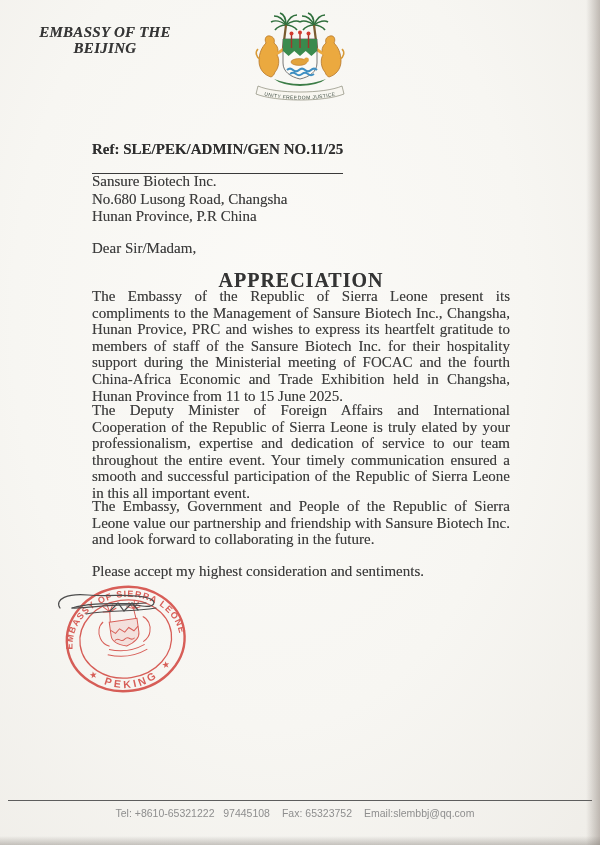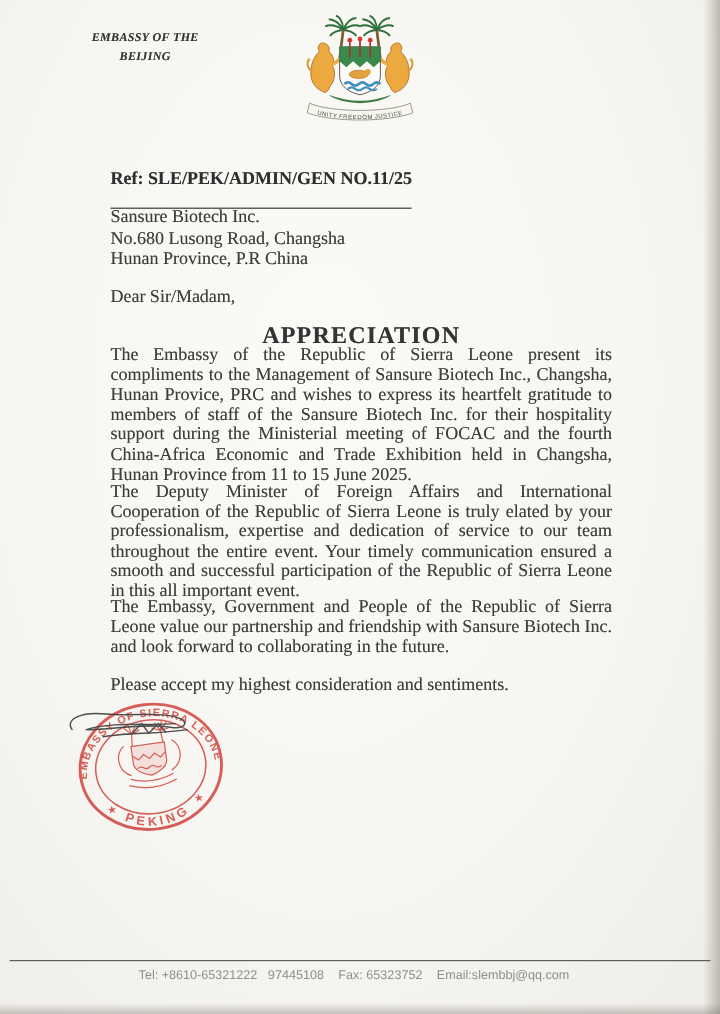--- a/index.html
+++ b/index.html
@@ -11,22 +11,22 @@
     overflow:hidden;
     font-family:"Liberation Serif", serif;
     color:#3d3d3d;
   }
   .edge-right{position:absolute;top:0;right:0;bottom:0;width:14px;
     background:linear-gradient(to right, rgba(140,128,120,0), rgba(128,116,108,.45));}
   .edge-bottom{position:absolute;left:0;right:0;bottom:0;height:9px;
     background:linear-gradient(to bottom, rgba(120,114,108,0), rgba(120,114,108,.38));}
   .soft{text-shadow:0 0 .5px rgba(70,70,70,.55);}
 
-  .letterhead{position:absolute;left:32px;top:24px;width:178px;text-align:center;
-    font-weight:bold;font-style:italic;font-size:10px;line-height:16px;color:#353535;
+  .letterhead{position:absolute;left:16px;top:24px;width:178px;text-align:center;
+    font-weight:bold;font-style:italic;font-size:15px;line-height:16px;color:#353535;
     letter-spacing:.3px;}
   .emblem{position:absolute;left:246px;top:12px;}
 
   .ref{position:absolute;left:92px;top:141px;font-size:15px;font-weight:bold;color:#2e2e2e;}
   .ref span{border-bottom:1.6px solid #3a3a3a;padding-bottom:16px;}
 
   .recipient{position:absolute;left:92px;top:173px;font-size:15px;line-height:17.5px;}
   .salutation{position:absolute;left:92px;top:240px;font-size:15px;font-family:Liberation Serif, serif;}
 
   .subject{position:absolute;left:92px;top:269px;width:418px;text-align:center;

